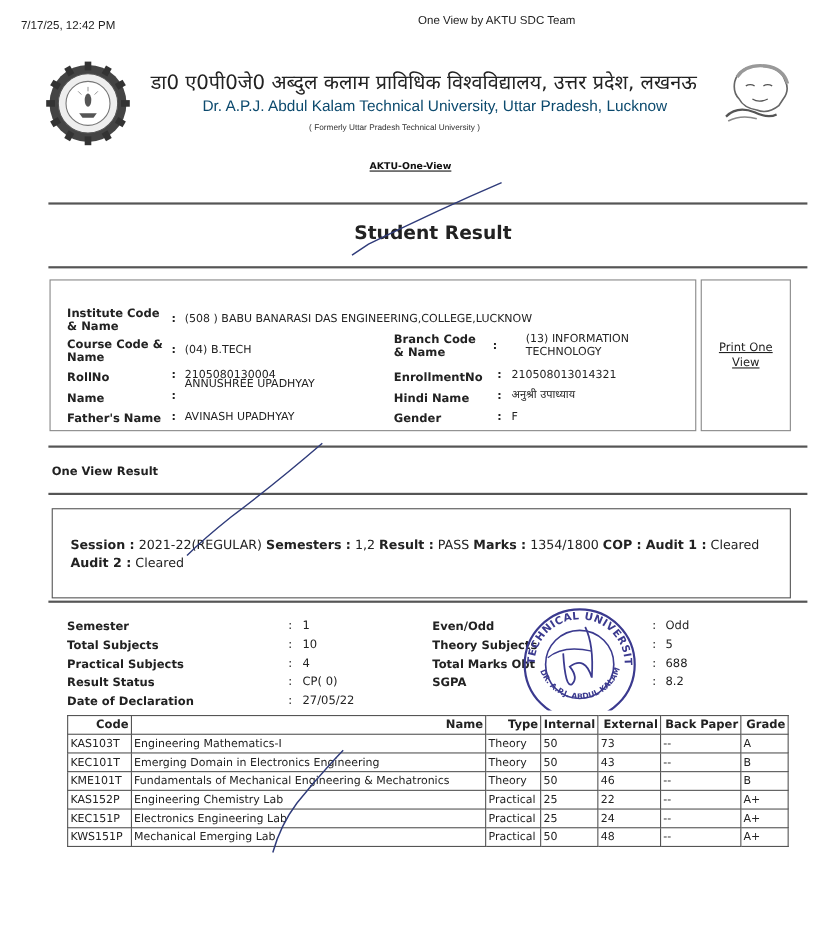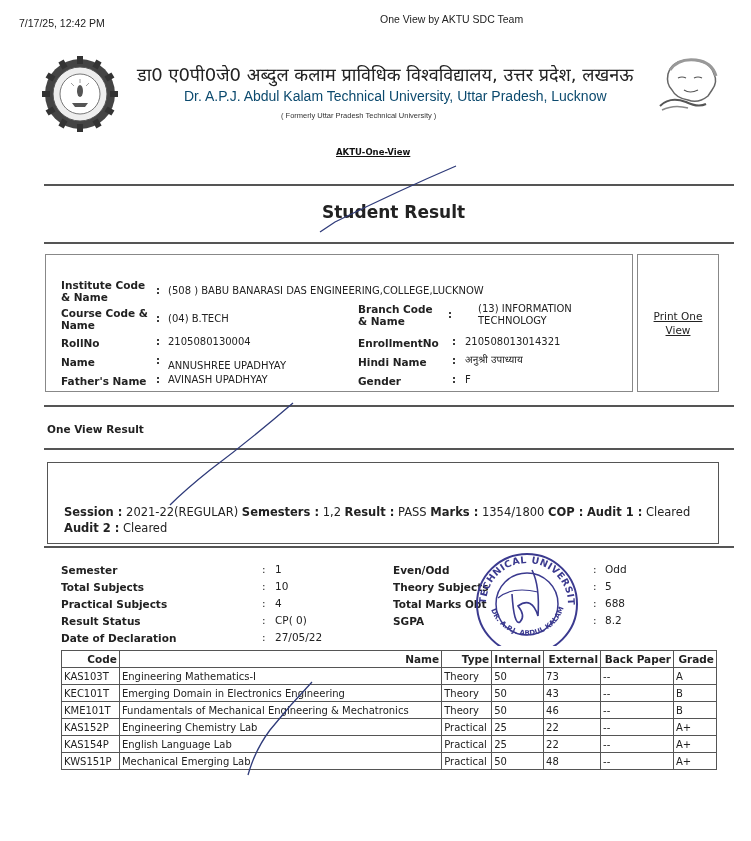--- a/index.html
+++ b/index.html
@@ -26,21 +26,21 @@
   .print-box { position: absolute; left: 637px; top: 254px; width: 82px; height: 138px; border: 1px solid #888; display: flex; align-items: center; justify-content: center; }
   .print-link { font-size: 10.5px; color: #222; text-decoration: underline; text-align: center; line-height: 14px; width: 56px; cursor: pointer; }
 
   .lbl { position: absolute; font-size: 10.5px; font-weight: bold; color: #222; line-height: 12px; }
   .val { position: absolute; font-size: 10px; color: #222; line-height: 12px; white-space: nowrap; }
   .colon { position: absolute; font-size: 10px; font-weight: bold; color: #222; }
 
   .one-view-result { position: absolute; left: 47px; top: 423px; font-size: 10.5px; font-weight: bold; color: #222; }
 
   .session-box { position: absolute; left: 47px; top: 462px; width: 672px; height: 82px; border: 1px solid #555; }
-  .session-text { position: absolute; left: 16px; top: 24px; width: 650px; font-size: 11.5px; line-height: 16px; color: #222; margin-top: 17px; }
+  .session-text { position: absolute; left: 16px; top: 24px; width: 650px; font-size: 11.5px; line-height: 16px; color: #222; }
   .session-text b { font-weight: bold; }
 
   .sem-lbl { position: absolute; font-size: 10.5px; font-weight: bold; color: #222; }
   .sem-val { position: absolute; font-size: 10.5px; color: #222; }
 
   table.marks { position: absolute; left: 61px; top: 650px; width: 656px; border-collapse: collapse; font-size: 10px; font-family: "DejaVu Sans", sans-serif; color: #222; }
   table.marks th, table.marks td { border: 1px solid #555; padding: 0 2px; height: 17px; line-height: 15px; text-align: left; white-space: nowrap; }
   table.marks th { font-weight: bold; text-align: right; font-size: 10.5px; }
   table.marks tr:nth-child(odd) td { background: #fff; }
 
@@ -126,21 +126,21 @@
 <div class="lbl" style="left:61px; top:337px;">RollNo</div>
 <div class="colon" style="left:156px; top:336px;">:</div>
 <div class="val" style="left:168px; top:336px;">2105080130004</div>
 
 <div class="lbl" style="left:358px; top:337px;">EnrollmentNo</div>
 <div class="colon" style="left:452px; top:336px;">:</div>
 <div class="val" style="left:465px; top:336px;">210508013014321</div>
 
 <div class="lbl" style="left:61px; top:356px;">Name</div>
 <div class="colon" style="left:156px; top:355px;">:</div>
-<div class="val" style="left:168px; top:360px;">ANNUSHREE UPADHYAY</div>
+<div class="val" style="left:168px; top:344px;">ANNUSHREE UPADHYAY</div>
 
 <div class="lbl" style="left:358px; top:356px;">Hindi Name</div>
 <div class="colon" style="left:452px; top:355px;">:</div>
 <div class="val" style="left:465px; top:354px;">अनुश्री उपाध्याय</div>
 
 <div class="lbl" style="left:61px; top:375px;">Father's Name</div>
 <div class="colon" style="left:156px; top:374px;">:</div>
 <div class="val" style="left:168px; top:374px;">AVINASH UPADHYAY</div>
 
 <div class="lbl" style="left:358px; top:375px;">Gender</div>
@@ -262,25 +262,25 @@
       <tr>
         <td>KAS152P</td>
         <td>Engineering Chemistry Lab</td>
         <td>Practical</td>
         <td>25</td>
         <td>22</td>
         <td>--</td>
         <td>A+</td>
       </tr>
       <tr>
-        <td>KAS154P</td>
-        <td>English Language Lab</td>
+        <td>KEC151P</td>
+        <td>Electronics Engineering Lab</td>
         <td>Practical</td>
         <td>25</td>
-        <td>22</td>
+        <td>24</td>
         <td>--</td>
         <td>A+</td>
       </tr>
       <tr>
         <td>KWS151P</td>
         <td>Mechanical Emerging Lab</td>
         <td>Practical</td>
         <td>50</td>
         <td>48</td>
         <td>--</td>

